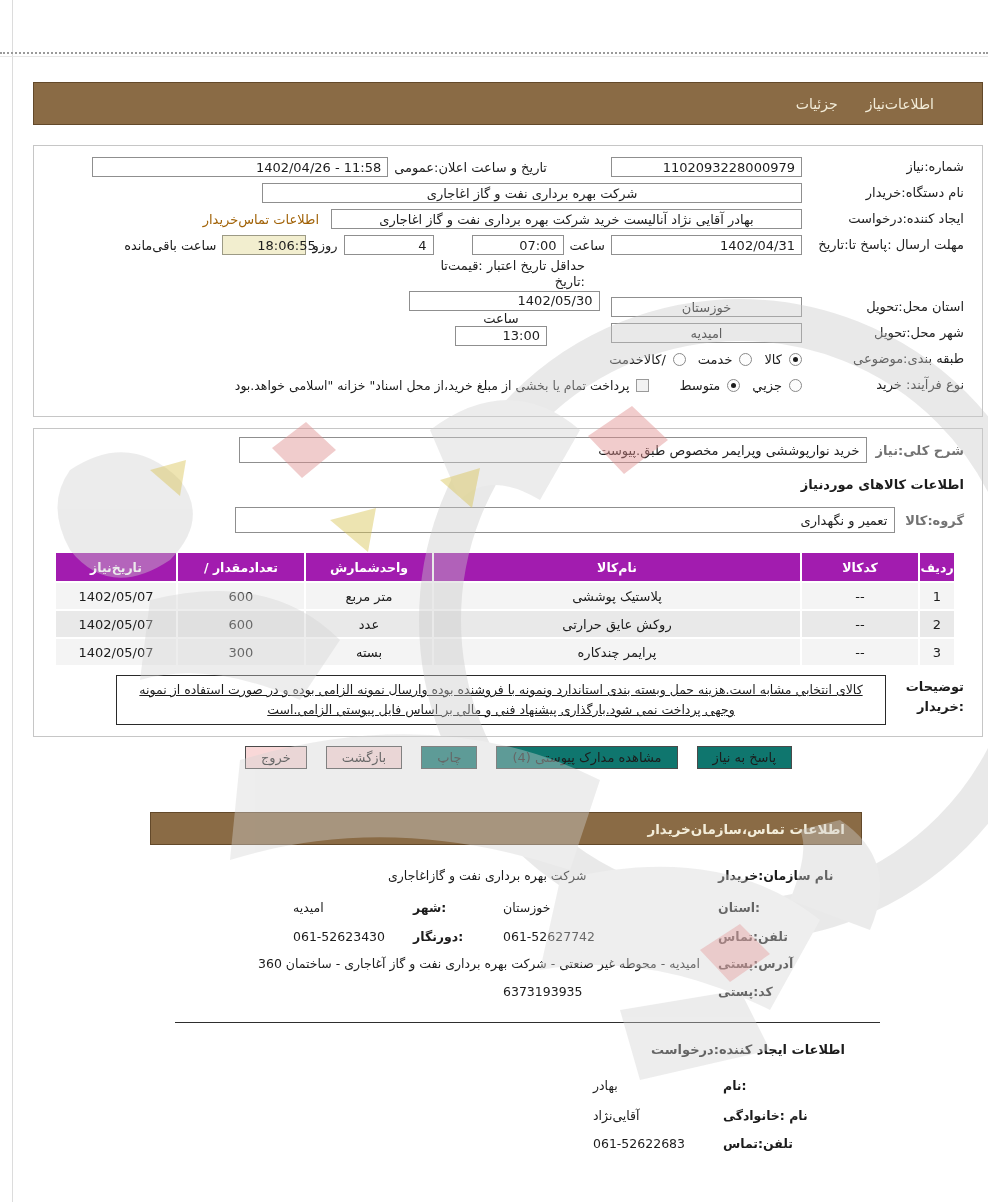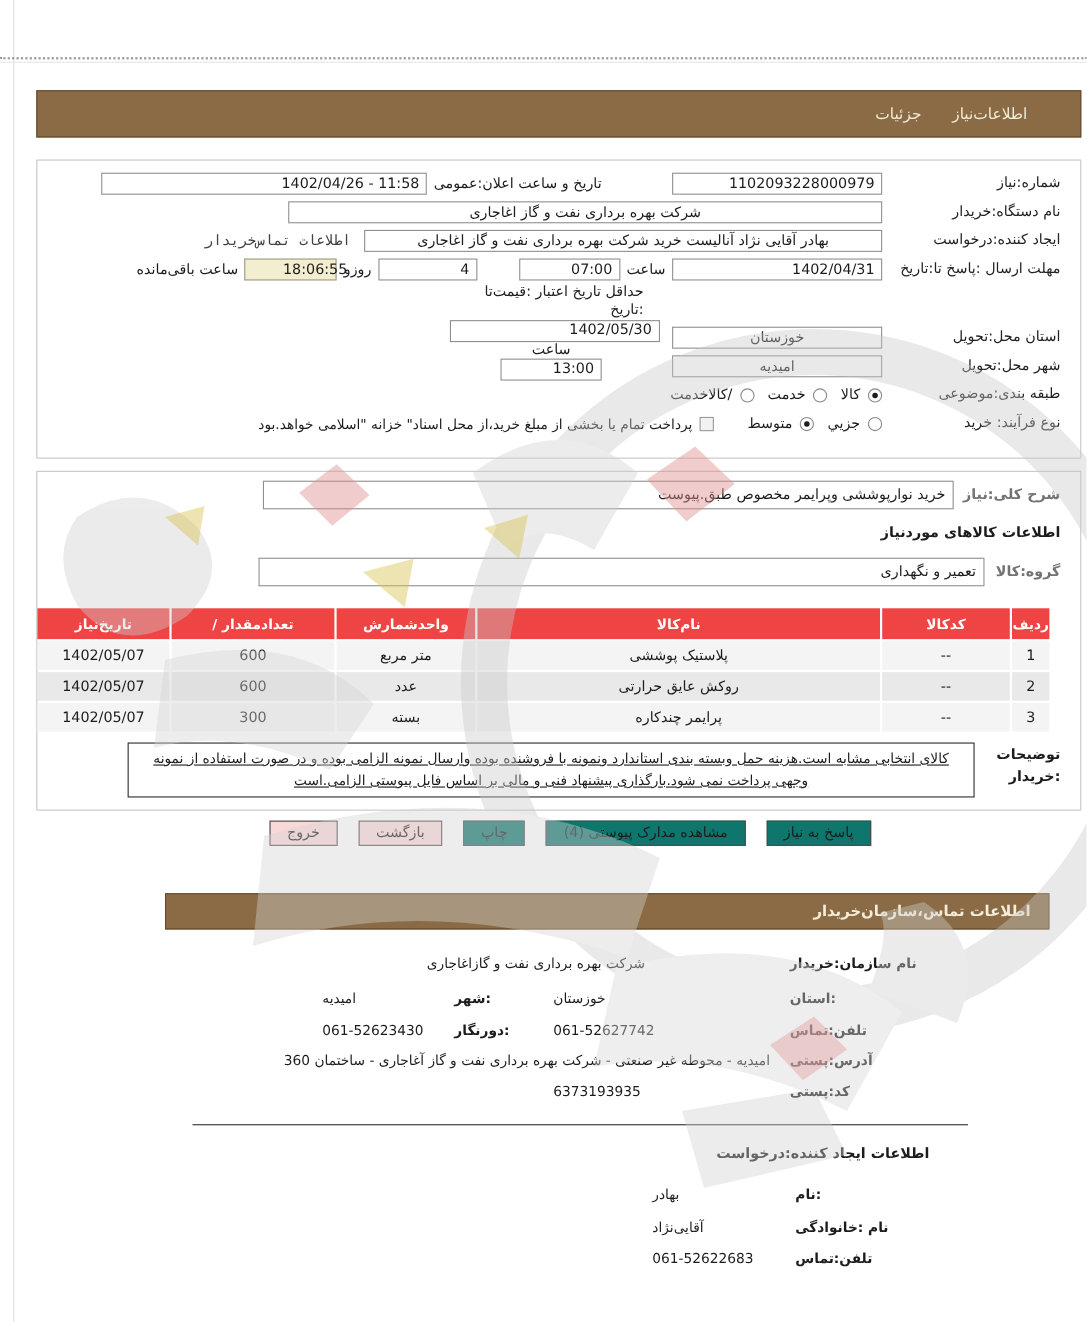--- a/index.html
+++ b/index.html
@@ -10,21 +10,21 @@
     color:#1c1c1c; overflow:hidden; margin:0 auto;
   }
   .vline-left{ position:absolute; left:12px; top:0; bottom:0; width:1px; background:#dcdcdc; }
   .dotted-divider{ position:absolute; left:0; right:0; top:52px; height:5px;
     border-top:2px dotted #9a9a9a; border-bottom:1px solid #e6e6e6; }
 
   
   .bar{ position:absolute; background:#8a6b45; border:1px solid #63492a;
     color:#f3edd9; display:flex; align-items:center; }
   .bar1{ left:33px; width:950px; top:82px; height:43px; padding:0 48px; gap:28px; font-size:14px; }
-  .bar2{ left:150px; width:804px; top:812px; height:33px; padding:0 16px;
+  .bar2{ left:150px; width:712px; top:812px; height:33px; padding:0 16px;
     font-weight:bold; font-size:13.5px; }
   .bar .tab{ cursor:default; }
 
   
   .panel{ position:absolute; background:#fff; border:1px solid #c6c6c6; }
   .panel1{ left:33px; width:950px; top:145px; height:272px; padding:8px 18px 0 10px; }
   .panel2{ left:33px; width:950px; top:428px; height:309px; }
 
   .frow{ display:flex; align-items:center; height:26px; }
   .frow.tall{ height:36px;flex-direction:column; }
@@ -32,21 +32,21 @@
   .gap6{ margin-right:6px; } .gap12{ margin-right:12px; } .gap30{ margin-right:30px; }
   .gap64{ margin-right:64px; } .gap38{ margin-right:38px; }
 
   .inp{ height:20px; border:1px solid #8f8f8f; background:#fff; display:flex;
     align-items:center; padding:0 6px; font-size:13px; flex:none; }
   .inp.num{ direction:ltr; justify-content:flex-end; }
   .w191{width:191px;} .w300{width:296px;} .w471{width:471px;} .w92{width:92px;}
   .w90{width:90px;}
   .countdown{ width:84px; height:20px; background:#f2eecf; border:1px solid #9c9a85;
     display:flex; align-items:center; justify-content:center; direction:ltr; flex:none;padding-left:44px; }
-  .link{ color:#404040; cursor:pointer;font-family:Liberation Mono, monospace; }
+  .link{ color:#a16207; cursor:pointer; }
 
   .radio{ width:13px; height:13px; border:1px solid #8a8a8a; border-radius:50%;
     background:#fdfdfd; display:inline-block; position:relative; flex:none; }
   .radio.checked::after{ content:""; position:absolute; left:3px; top:3px; right:3px; bottom:3px;
     background:#1d1d1d; border-radius:50%; }
   .checkbox{ width:13px; height:13px; border:1px solid #9a9a9a; background:#f2f2f2; flex:none; }
   .optlabel{ margin-right:7px; }
 
   
   .p2row{ position:absolute; display:flex; align-items:center; right:18px; left:10px; }
@@ -54,28 +54,28 @@
   .desc-row{ top:8px; }
   .desc-box{ height:26px; width:628px; margin-right:8px; border:1px solid #8f8f8f;
     display:flex; align-items:center; padding:0 7px; }
   .items-heading{ position:absolute; top:48px; right:18px; font-weight:bold; }
   .group-row{ top:78px; }
   .group-box{ height:26px; width:660px; margin-right:10px; border:1px solid #8f8f8f;
     display:flex; align-items:center; padding:0 7px; }
 
   .gtable{ position:absolute; top:124px; right:28px; width:896px; }
   .thead{ display:flex; gap:2px; }
-  .thead .cell{ background:#ef4444; color:#fff; font-weight:bold; font-size:12.5px;
+  .thead .cell{ background:#a21caf; color:#fff; font-weight:bold; font-size:12.5px;
     height:28px; display:flex; align-items:center; justify-content:center; }
   .trow{ display:flex; gap:2px; margin-top:2px; }
   .trow .cell{ height:26px; display:flex; align-items:center; justify-content:center; font-size:13px; }
   .trow.odd .cell{ background:#f4f4f4; }
   .trow.even .cell{ background:#e9e9e9; }
   .c-radif{width:34px;flex:none;} .c-code{width:116px;flex:none;} .c-name{width:366px;flex:none;}
-  .c-unit{width:126px;flex:none;} .c-qty{width:148px;flex:none;text-align:right;} .c-date{width:120px;flex:none;}
+  .c-unit{width:126px;flex:none;} .c-qty{width:126px;flex:none;text-align:right;} .c-date{width:120px;flex:none;}
   .ltr{ direction:ltr; }
 
   .notes-row{ top:246px; align-items:flex-start; }
   .notes-label{ width:72px; flex:none; text-align:right; font-weight:bold; line-height:1.5;
     padding-top:2px; }
   .notes-box{ flex:1; margin-right:6px; margin-left:72px; border:1px solid #2a2a2a;
     min-height:46px; padding:4px 10px; text-align:center; font-size:12.5px; line-height:1.6;text-decoration:underline; }
 
   
   .btns{ position:absolute; top:746px; right:196px; display:flex; gap:19px; }

